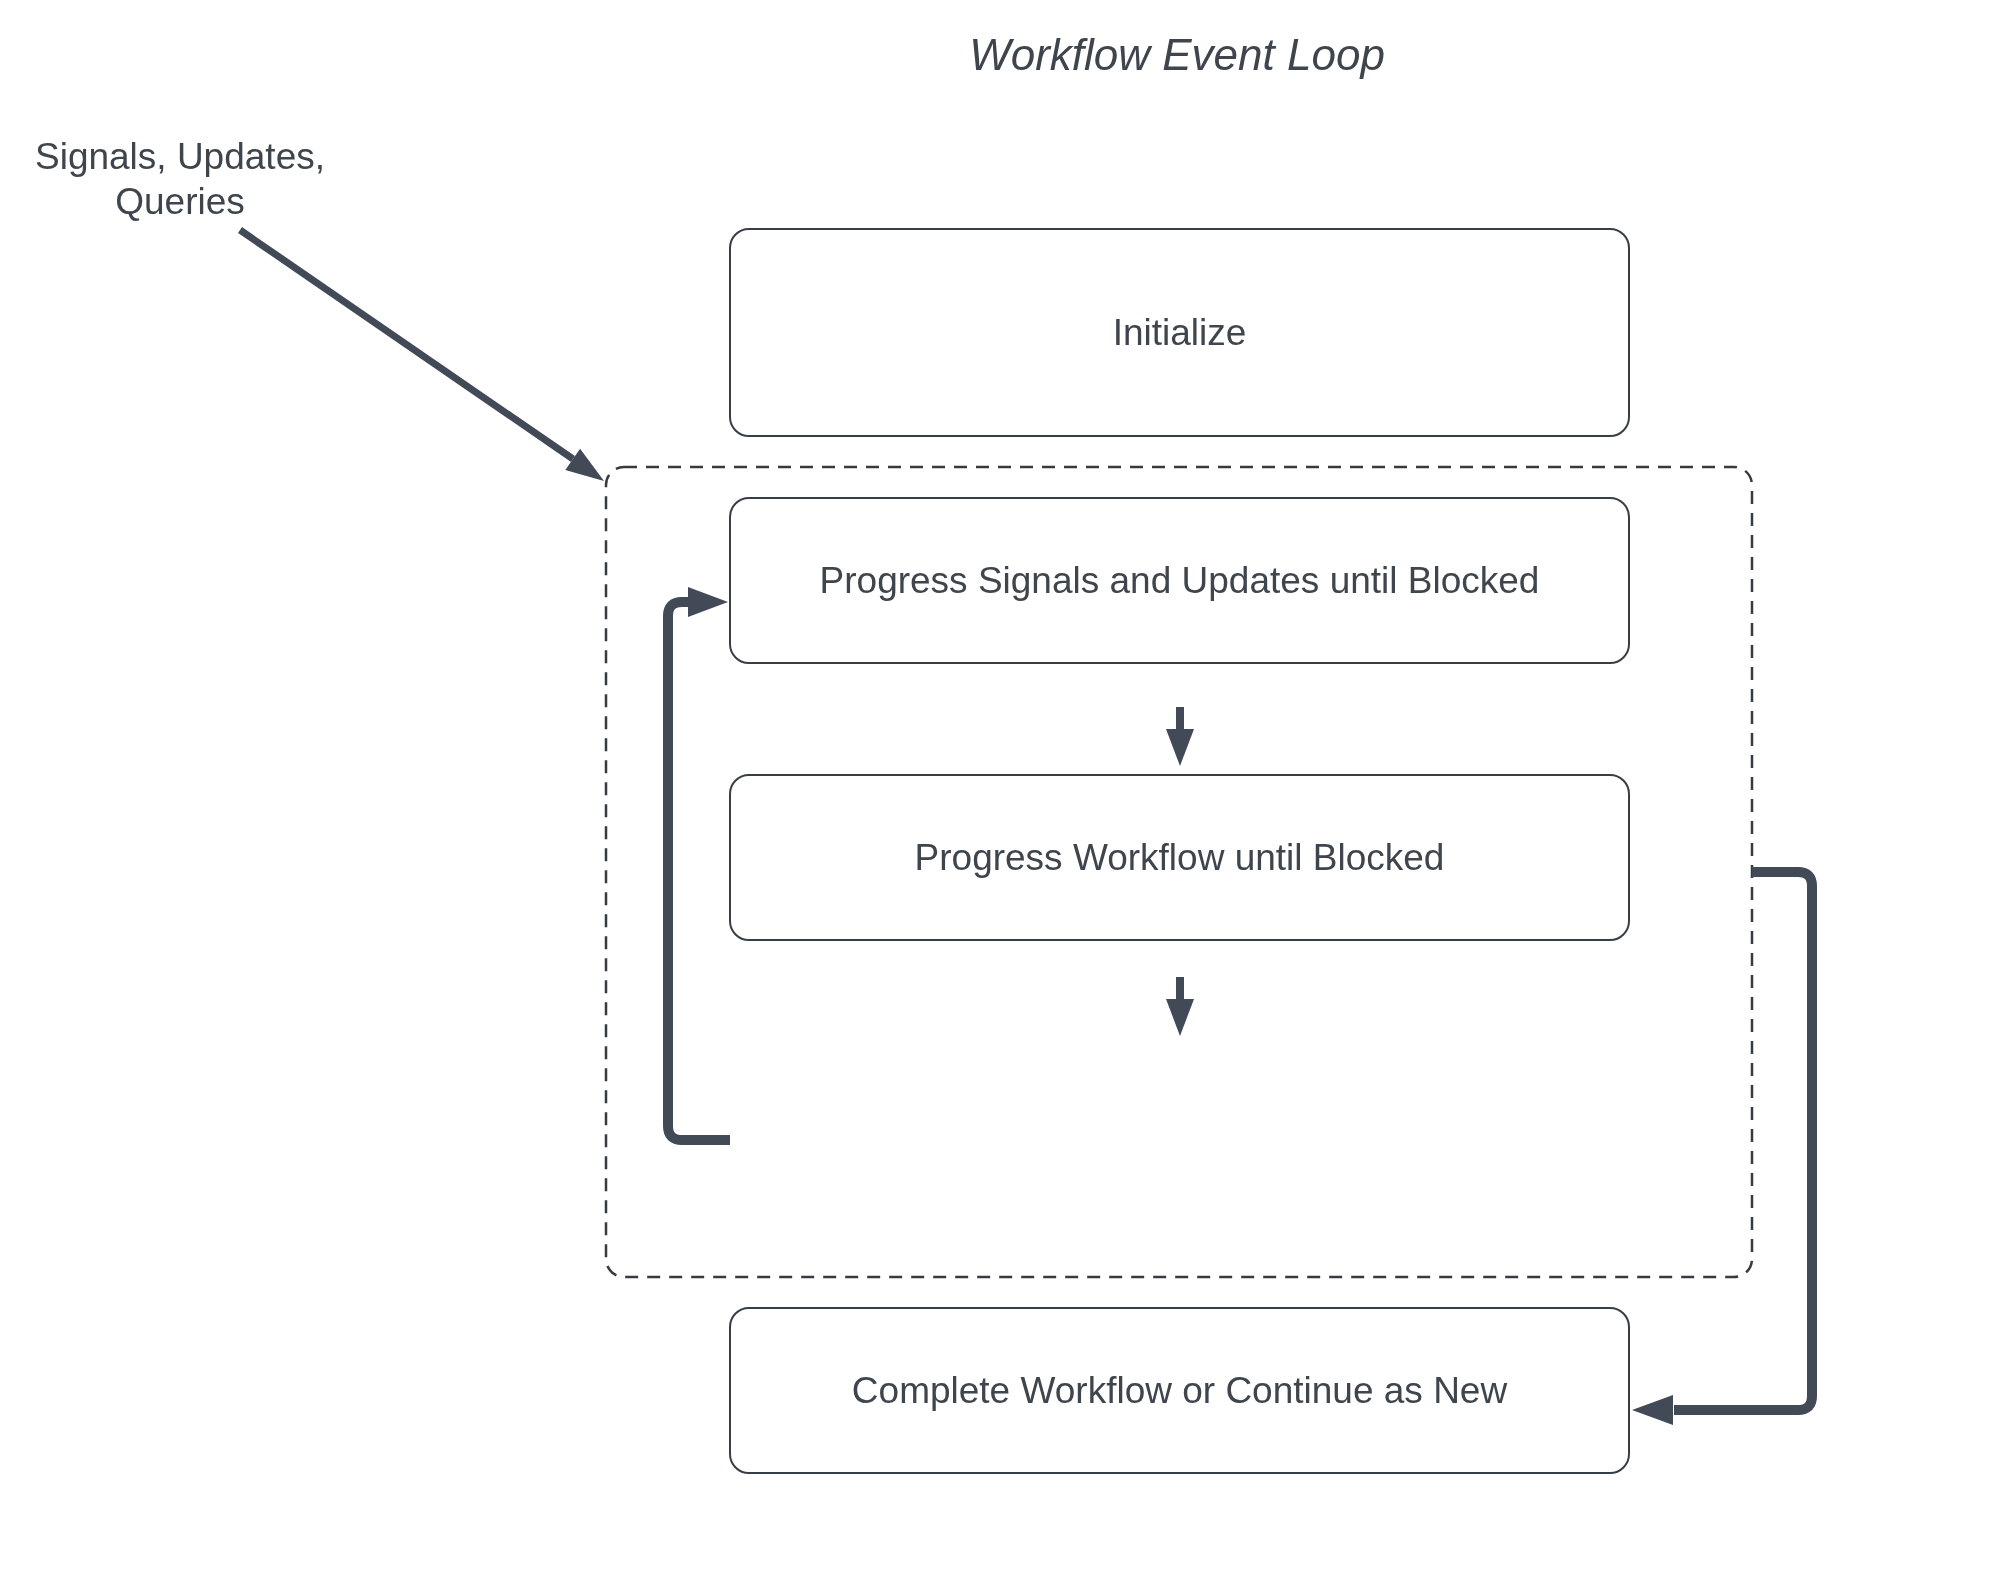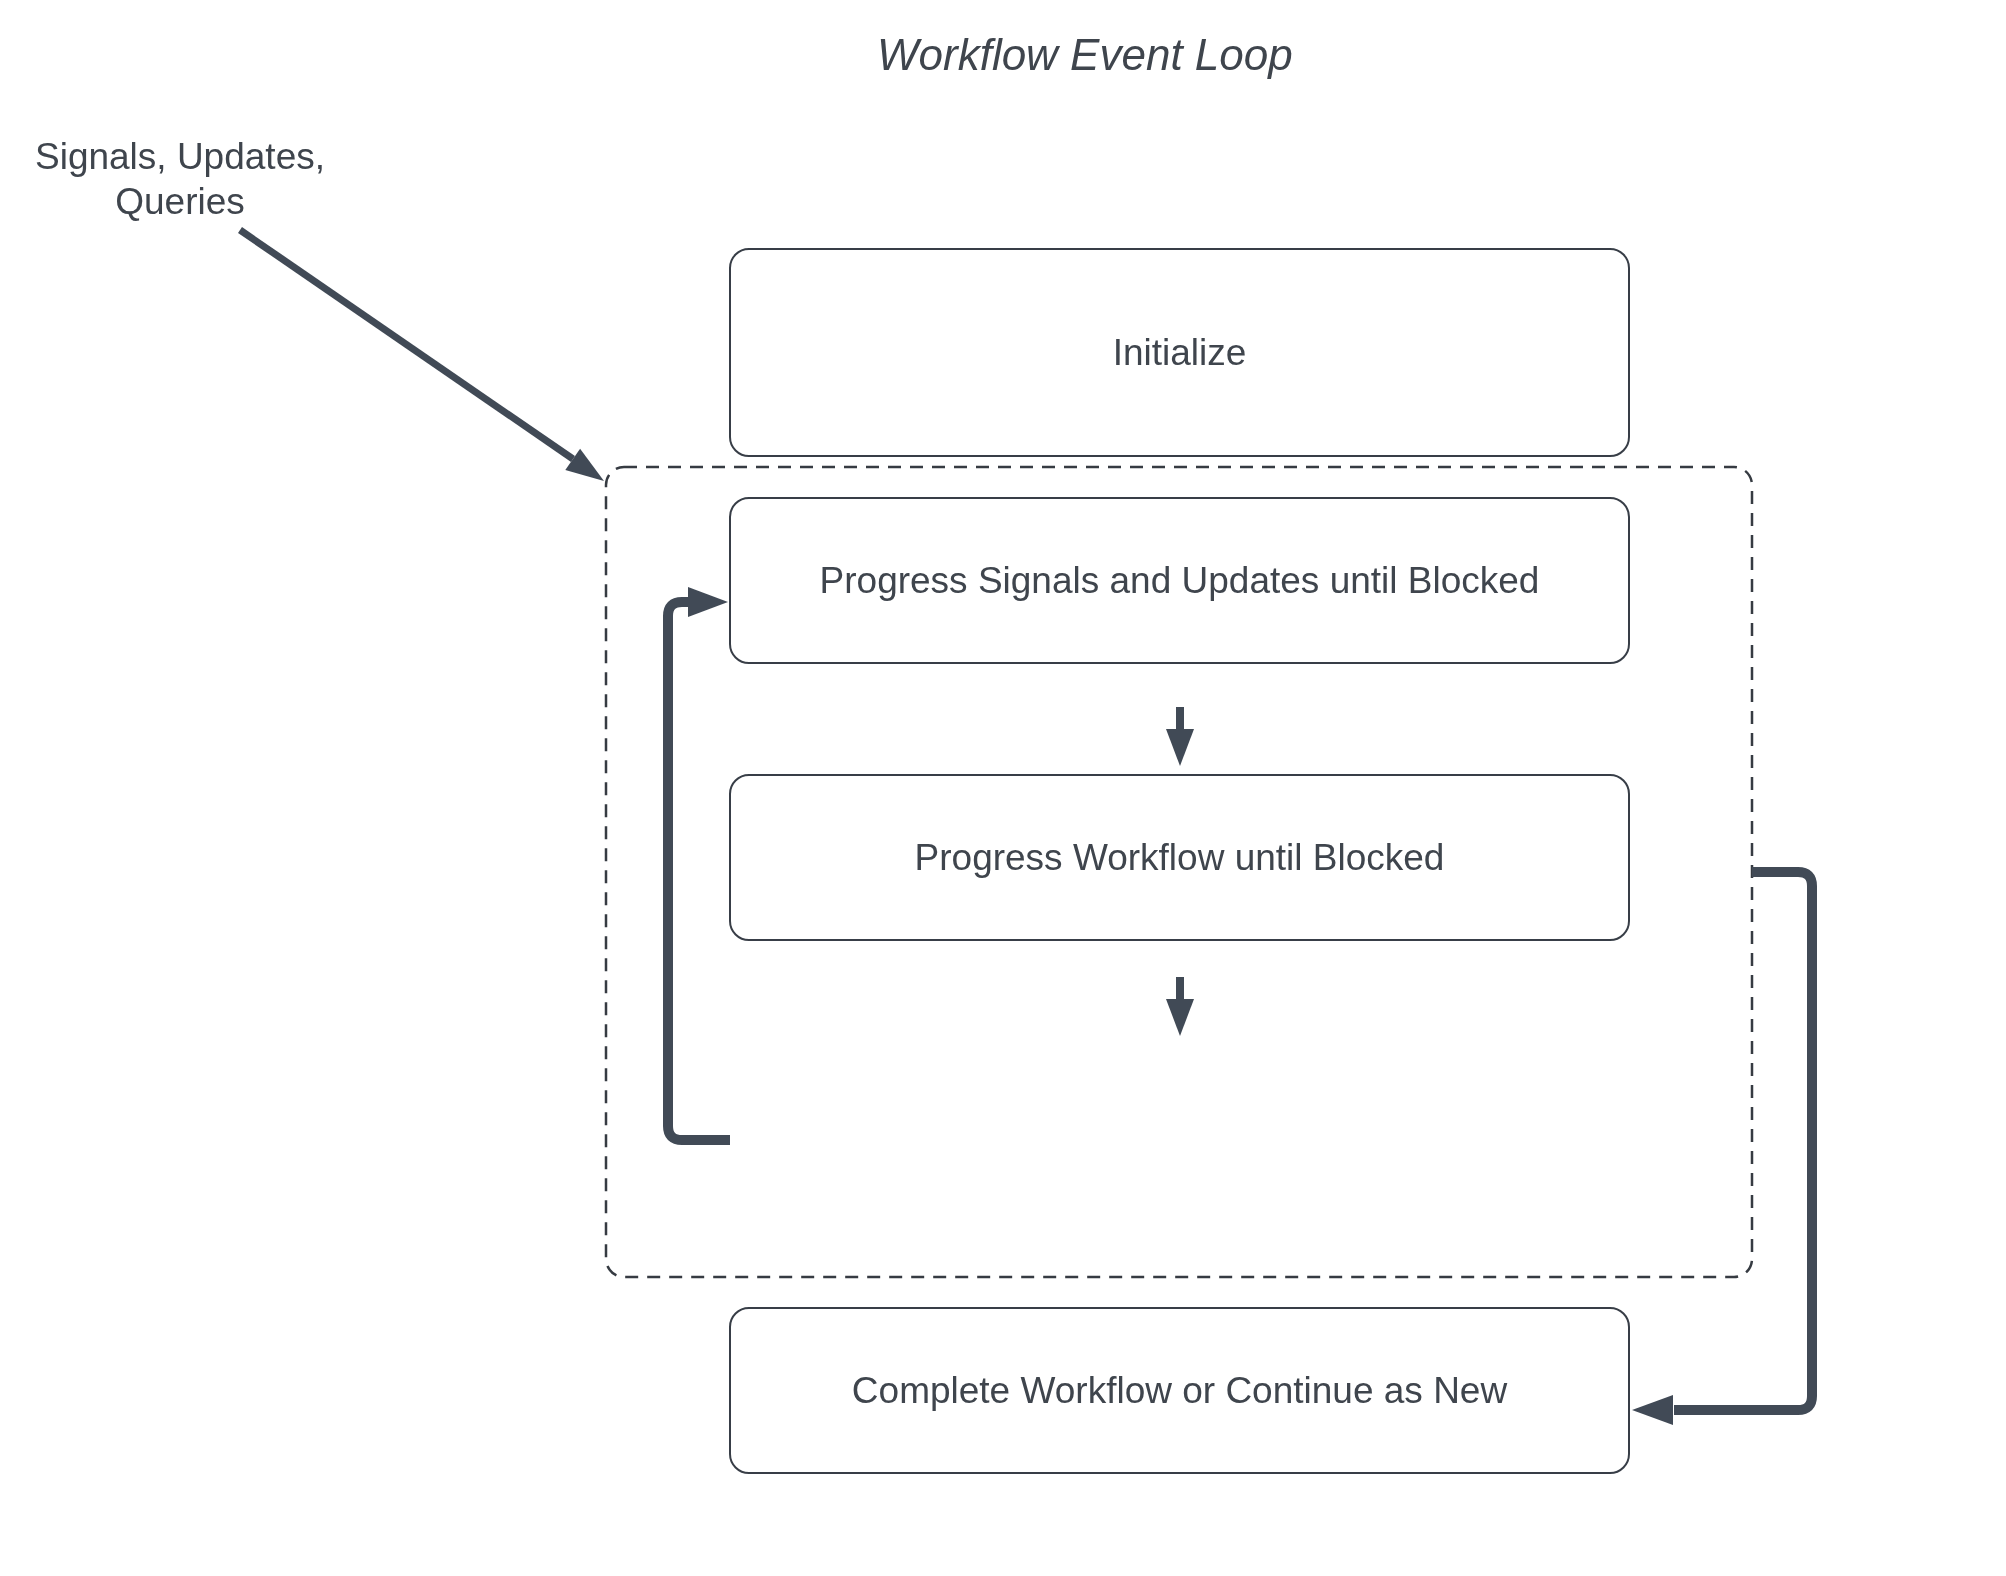--- a/index.html
+++ b/index.html
@@ -13,20 +13,21 @@
     height: 1576px;
     background: var(--bg, #ffffff);
     font-family: "Liberation Sans", "DejaVu Sans", sans-serif;
     overflow: hidden;
   }
   .diagram-title {
     position: absolute;
     left: 877px;
     top: 30px;
     width: 600px;
+    text-align: center;
     font-size: 44px;
     font-style: italic;
     color: var(--text, #3d434b);
     white-space: nowrap;
   }
   .external-label {
     position: absolute;
     left: 30px;
     top: 134px;
     width: 300px;
@@ -48,21 +49,21 @@
     display: flex;
     align-items: center;
     justify-content: center;
   }
   .node .node-label {
     font-size: 37px;
     color: var(--text, #3f454d);
     text-align: center;
     padding: 0 30px;
   }
-  #node-initialize        { top: 228px; height: 209px; margin-top: 20px; }
+  #node-initialize        { top: 228px; height: 209px; }
   #node-progress-signals  { top: 497px; }
   #node-progress-workflow { top: 767px; margin-top: 7px; }
   #node-execute-queries   { top: 1038px; }
   #node-complete          { top: 1307px; }
 
   .connector-layer {
     position: absolute;
     left: 0;
     top: 0;
     width: 2006px;

